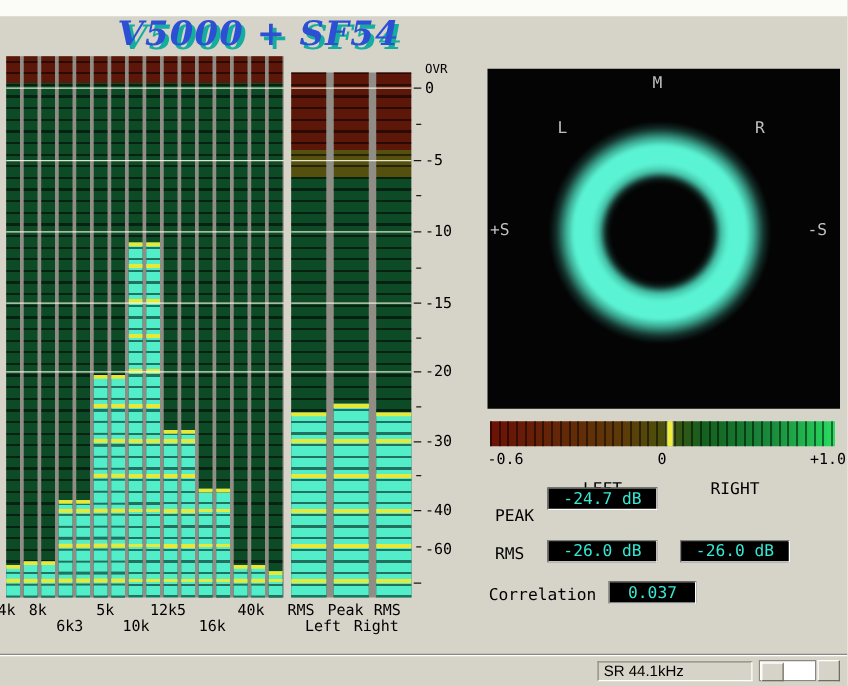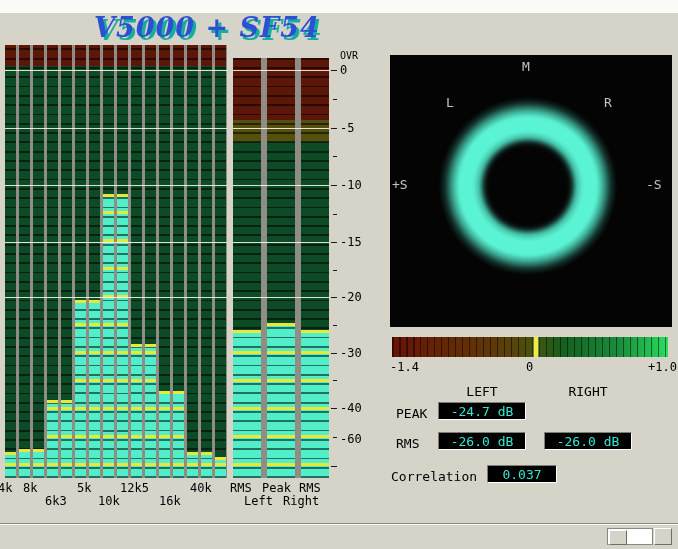--- a/index.html
+++ b/index.html
@@ -205,41 +205,42 @@
     <span class="glabel" style="left:132px;top:4px">M</span>
     <span class="glabel" style="left:56px;top:40px">L</span>
     <span class="glabel" style="left:214px;top:40px">R</span>
     <span class="glabel" style="left:2px;top:122px">+S</span>
     <span class="glabel" style="left:256px;top:122px">-S</span>
   </div>
 
   <div class="corrbar">
     <div class="corrmark" style="left: 142.3px;"></div>
   </div>
-  <span class="slabel" style="left:390px;top:360px">-1.4</span>
+  <span class="slabel" style="left:390px;top:360px">-0.6</span>
   <span class="slabel" style="left:526px;top:360px">0</span>
   <span class="slabel" style="left:648px;top:360px">+1.0</span>
 
   <span class="rheader" style="left:438px;top:384px">LEFT</span>
   <span class="rheader" style="left:544px;top:384px">RIGHT</span>
 
   <span class="rlabel" style="left:396px;top:406px">PEAK</span>
-  <div class="vbox" style="left:438px;top:402px">-24.7 dB</div>
+  <div class="vbox" style="left:438px;top:390px">-24.7 dB</div>
 
   <span class="rlabel" style="left:396px;top:436px">RMS</span>
   <div class="vbox" style="left:438px;top:432px">-26.0 dB</div>
   <div class="vbox" style="left:544px;top:432px">-26.0 dB</div>
 
   <span class="rlabel" style="left:391px;top:469px">Correlation</span>
   <div class="vbox" style="left:487px;top:465px;width:70px">0.037</div>
 
   <div class="title">
     <div class="l1">V5000 + SF54</div>
   </div>
 
   <div class="statusbar">
+    <div class="srbox">SR 44.1kHz</div>
     <div class="sb-track">
       <div class="sb-thumb"></div>
     </div>
     <div class="sb-btn"></div>
   </div>
 
 </div>
 
 </body></html>

